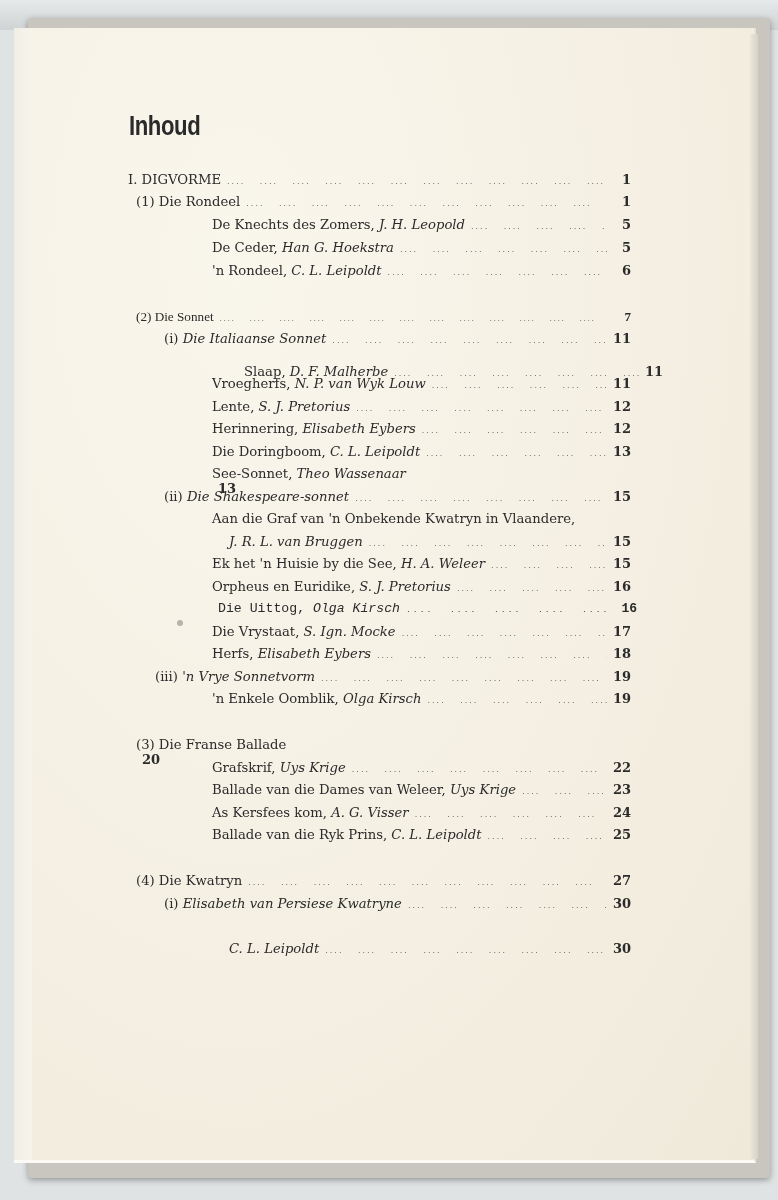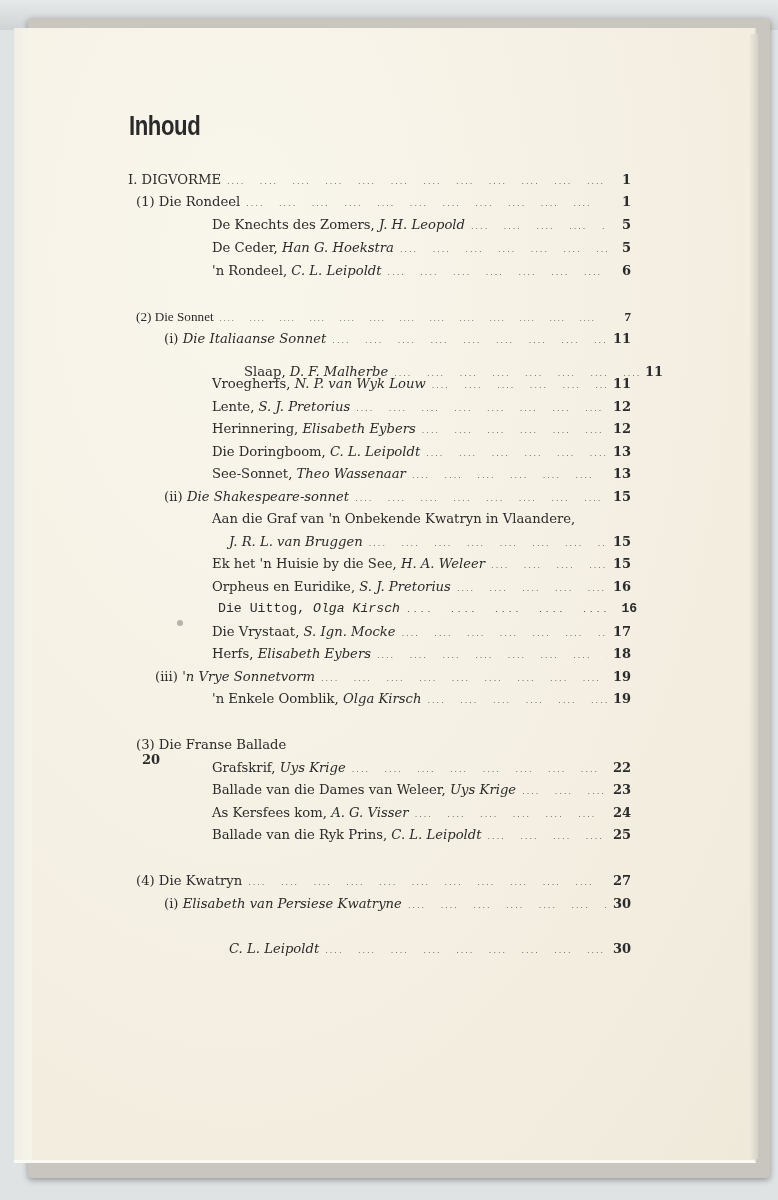--- a/index.html
+++ b/index.html
@@ -81,21 +81,21 @@
       <div class="row" style="left: 198px; top: 393px; width: 419px;">
         <span class="label"><span>Herinnering, </span><i>Elisabeth Eybers</i></span>
         <span class="dots">.... .... .... .... .... .... .... .... .... .... .... .... .... .... .... .... .... .... ....</span>
         <span class="page-num">12</span>
       </div>
       <div class="row" style="left: 198px; top: 416px; width: 419px;">
         <span class="label"><span>Die Doringboom, </span><i>C. L. Leipoldt</i></span>
         <span class="dots">.... .... .... .... .... .... .... .... .... .... .... .... .... .... .... .... .... .... ....</span>
         <span class="page-num">13</span>
       </div>
-      <div class="row" style="left: 198px; top: 438px; width: 419px;">
+      <div class="row" style="left: 198px; top: 438px; width: 419px; flex-direction: column;">
         <span class="label"><span>See-Sonnet, </span><i>Theo Wassenaar</i></span>
         <span class="dots">.... .... .... .... .... .... .... .... .... .... .... .... .... .... .... .... .... .... ....</span>
         <span class="page-num">13</span>
       </div>
       <div class="row" style="left: 150px; top: 461px; width: 467px;">
         <span class="label"><span>(ii) </span><i>Die Shakespeare-sonnet</i></span>
         <span class="dots">.... .... .... .... .... .... .... .... .... .... .... .... .... .... .... .... .... .... ....</span>
         <span class="page-num">15</span>
       </div>
       <div class="row" style="left: 198px; top: 483px; width: auto;">

